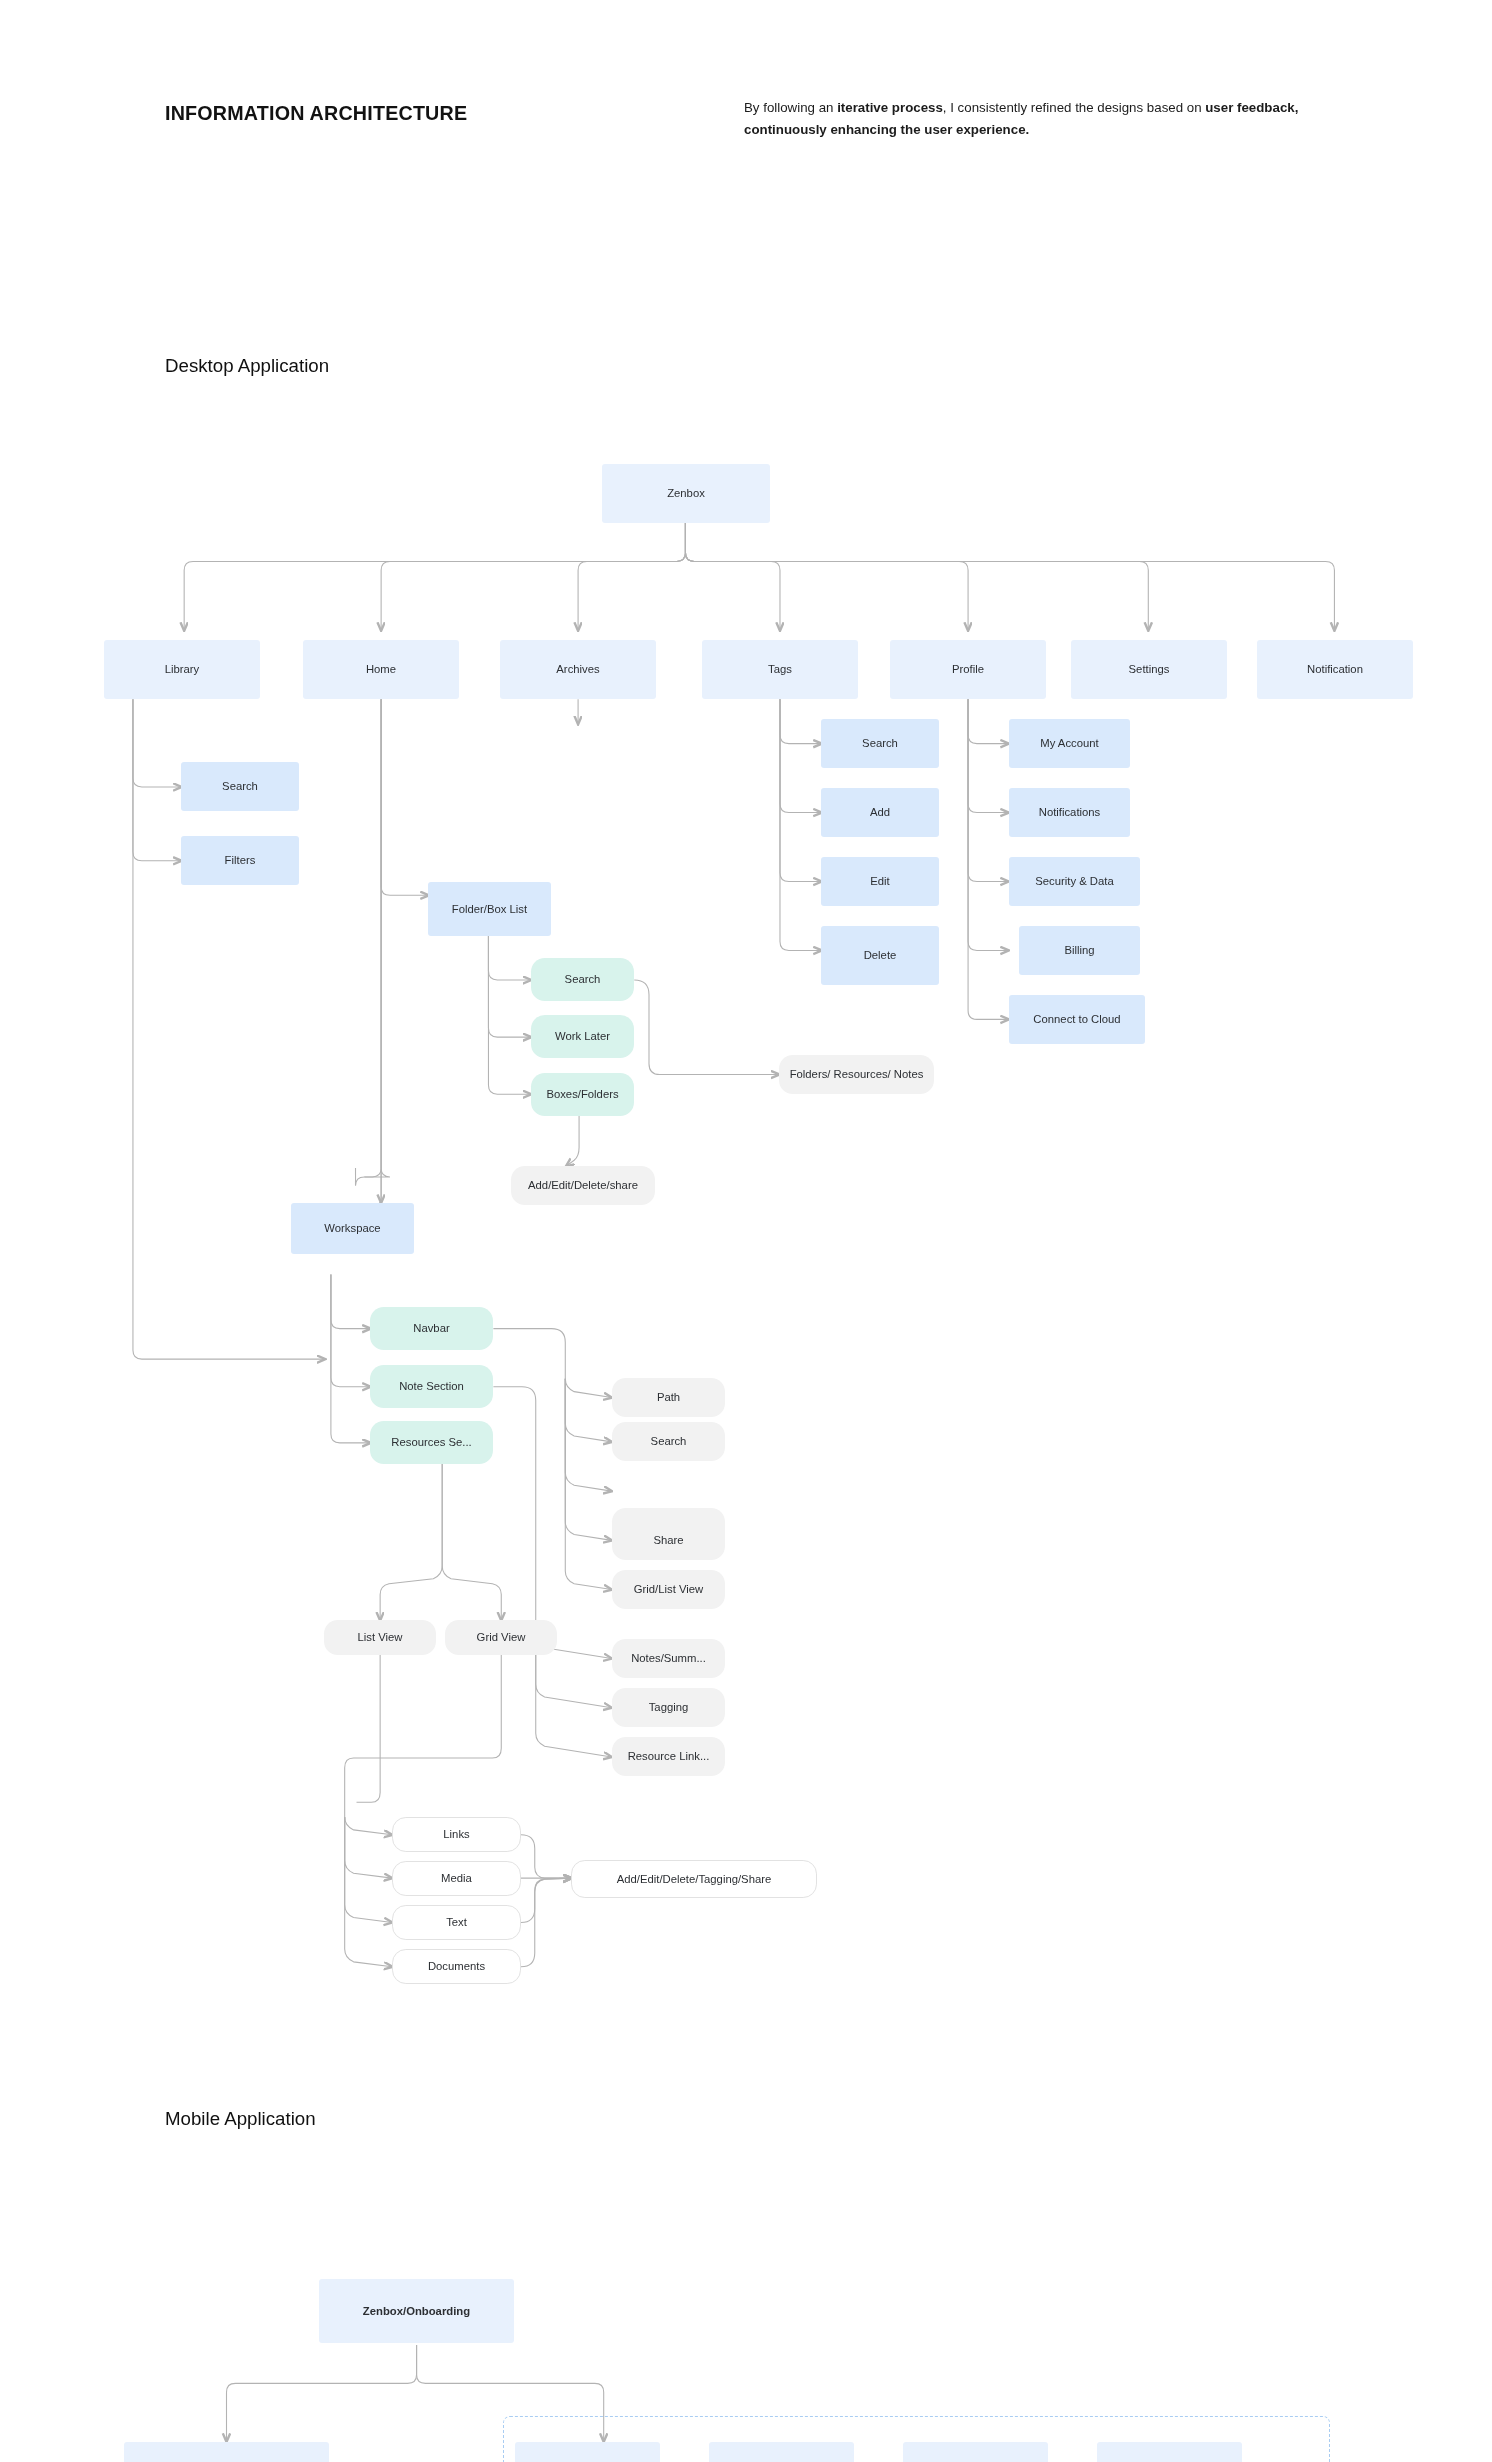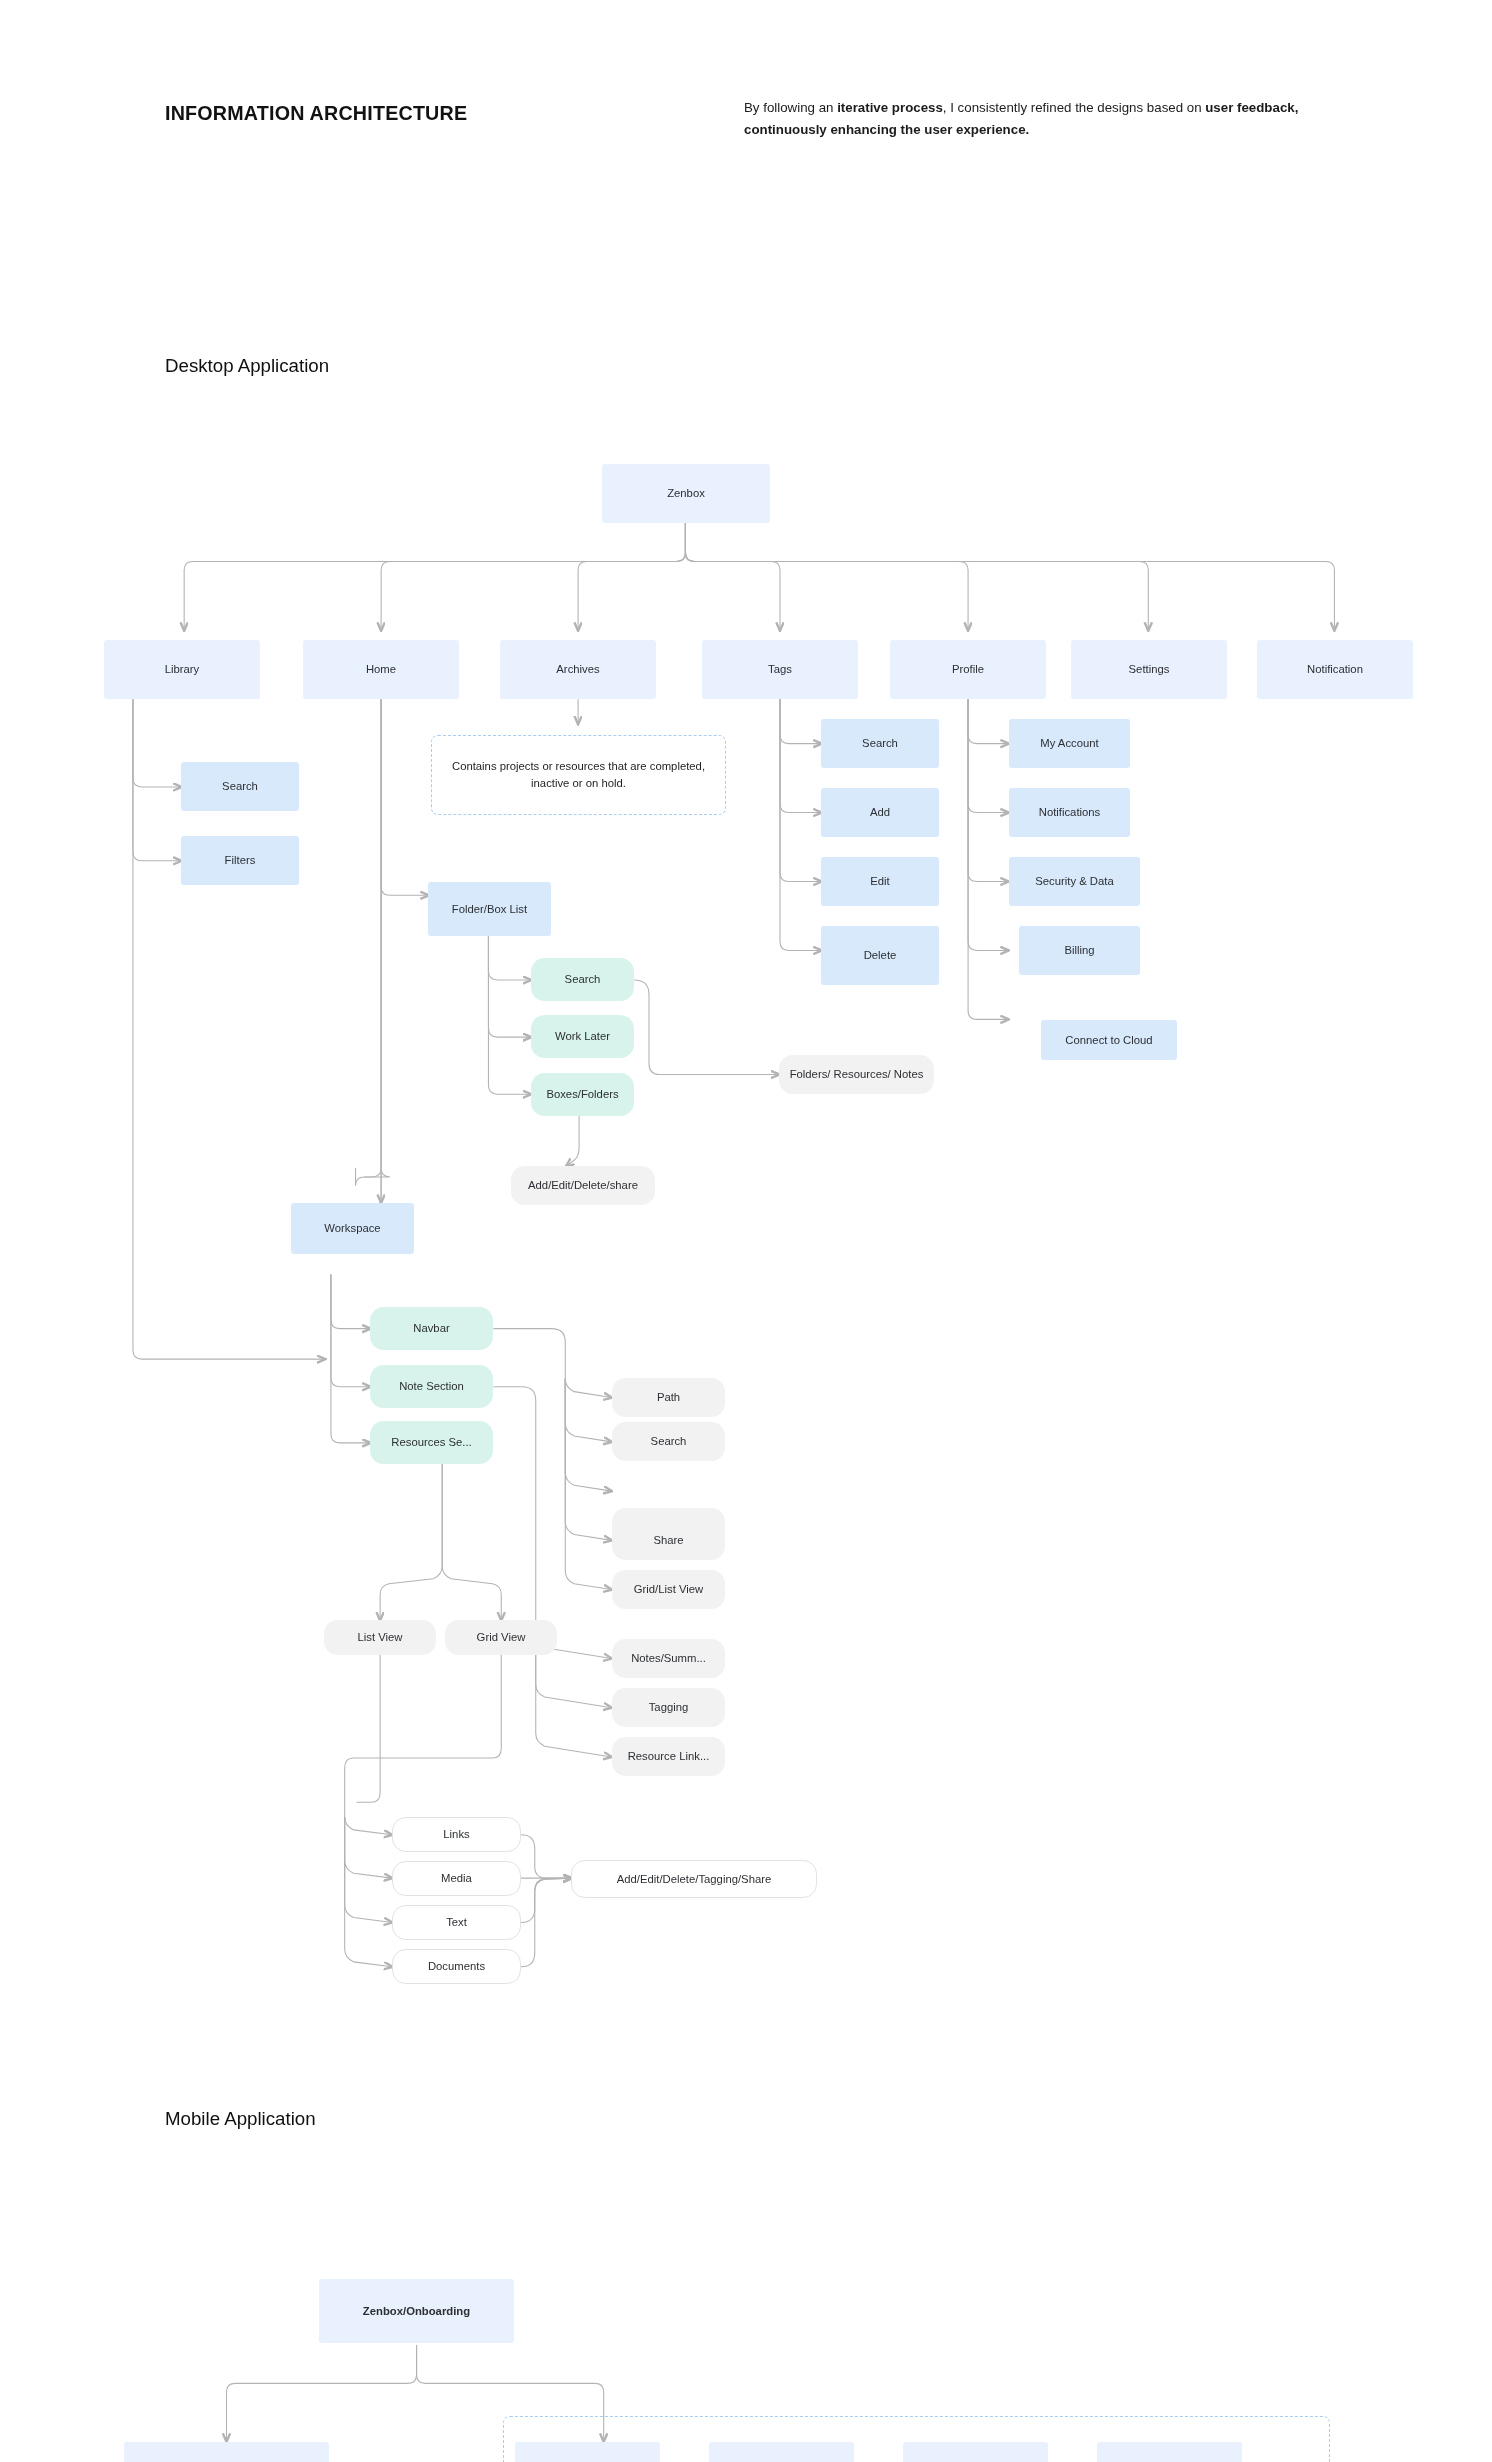--- a/index.html
+++ b/index.html
@@ -273,23 +273,20 @@
       <span>Notification</span>
     </div>
 
   <div class="node n-blue2" style="left:181px; top:762px; width:118px; height:49px;">
       <span>Search</span>
     </div>
   <div class="node n-blue2" style="left:181px; top:836px; width:118px; height:49px;">
       <span>Filters</span>
     </div>
 
-  <div class="node n-dashed" style="left:431px; top:735px; width:295px; height:80px;">
-      <span>Contains projects or resources that are completed, inactive or on hold.</span>
-    </div>
 
   <div class="node n-blue2" style="left:821px; top:719px; width:118px; height:49px;">
       <span>Search</span>
     </div>
   <div class="node n-blue2" style="left:821px; top:788px; width:118px; height:49px;">
       <span>Add</span>
     </div>
   <div class="node n-blue2" style="left:821px; top:857px; width:118px; height:49px;">
       <span>Edit</span>
     </div>
@@ -302,21 +299,21 @@
     </div>
   <div class="node n-blue2" style="left:1009px; top:788px; width:121px; height:49px;">
       <span>Notifications</span>
     </div>
   <div class="node n-blue2" style="left:1009px; top:857px; width:131px; height:49px;">
       <span>Security &amp; Data</span>
     </div>
   <div class="node n-blue2" style="left:1009px; top:926px; width:121px; height:49px;margin-left:10px;">
       <span>Billing</span>
     </div>
-  <div class="node n-blue2" style="left:1009px; top:1020px; width:136px; height:40px;margin-left:32px;">
+  <div class="node n-blue2" style="left:1009px; top:995px; width:136px; height:49px;">
       <span>Connect to Cloud</span>
     </div>
 
   <div class="node n-blue2" style="left:428px; top:882px; width:123px; height:54px;">
       <span>Folder/Box List</span>
     </div>
 
   <div class="node n-mint" style="left:531px; top:958px; width:103px; height:43px;">
       <span>Search</span>
     </div>

